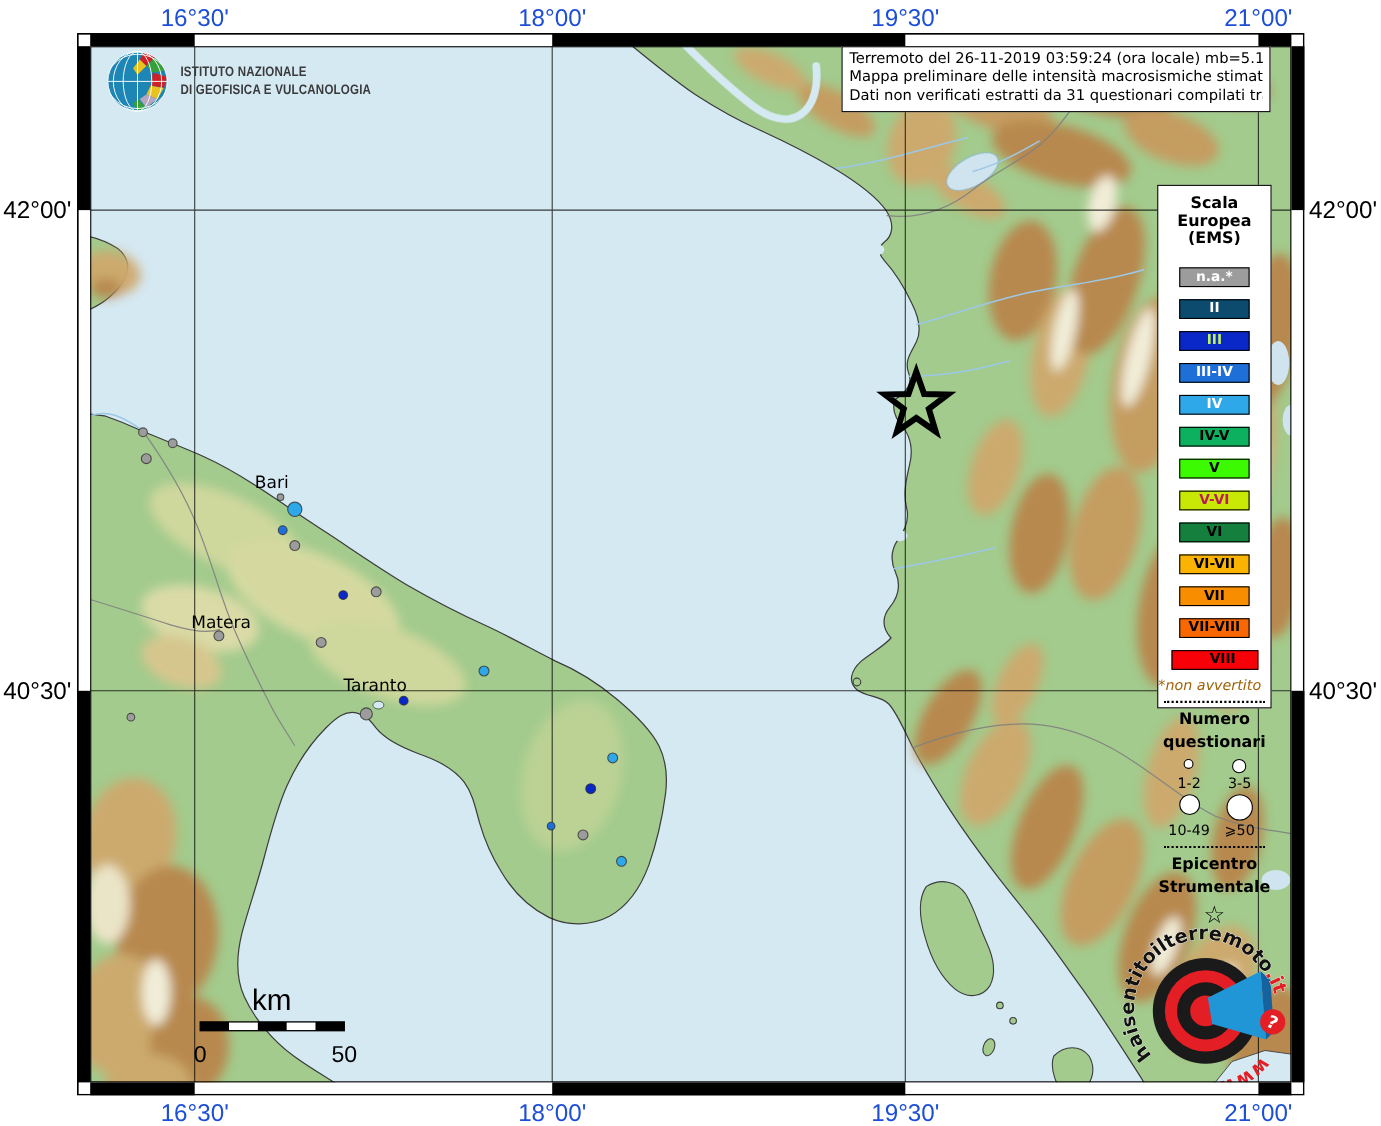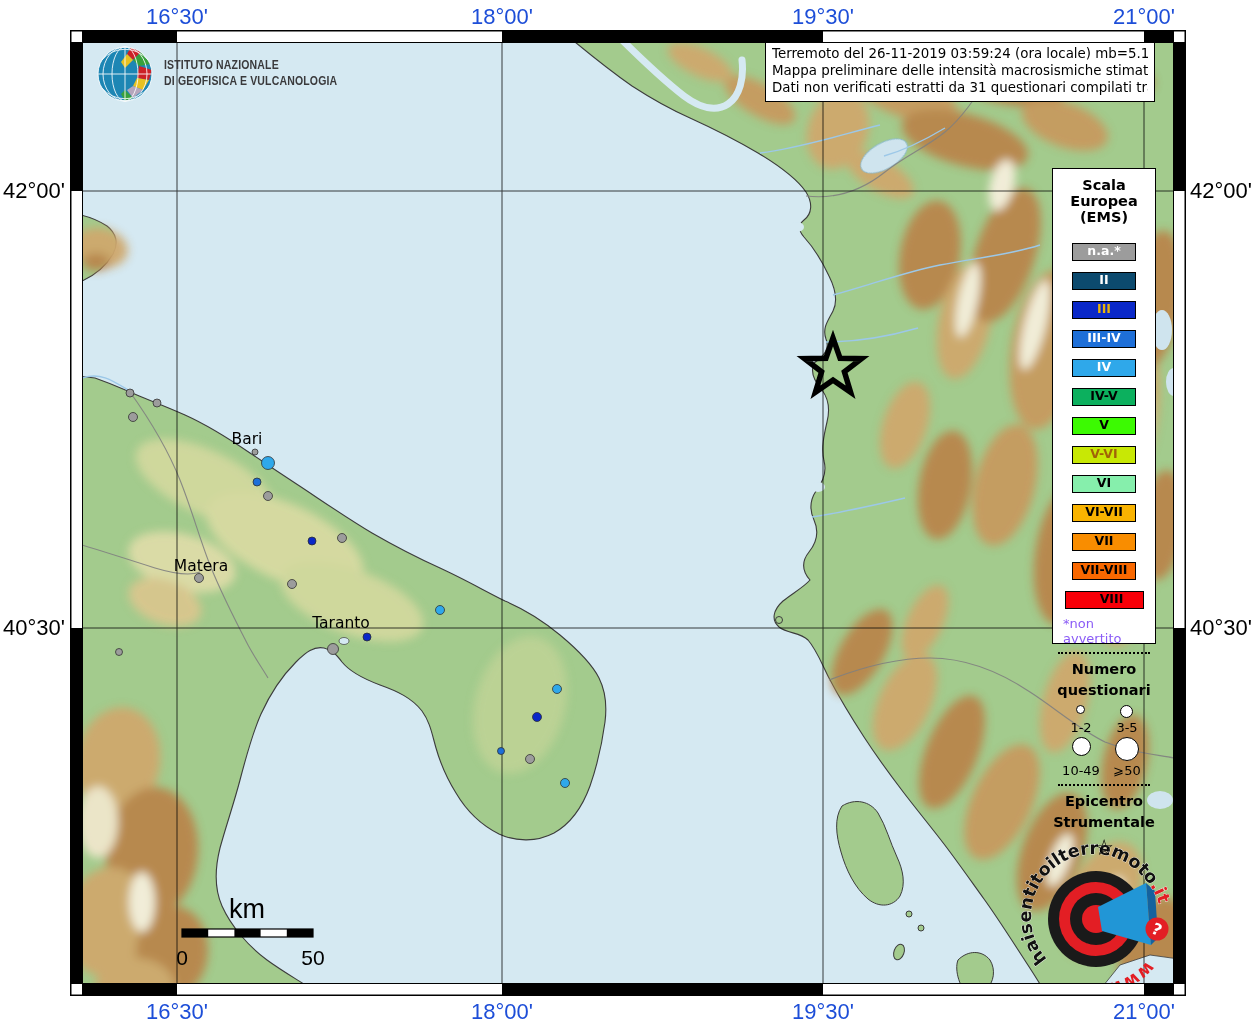--- a/index.html
+++ b/index.html
@@ -20,21 +20,21 @@
         font-weight:bold;font-size:12.5px;line-height:1.25;letter-spacing:.2px;
         transform:scaleX(.84);transform-origin:left center;white-space:nowrap;}
   
   .legend{position:absolute;left:1052px;top:168px;width:104px;height:476px;background:#fff;
         border:1.5px solid #000;box-sizing:border-box;display:flex;flex-direction:column;
         align-items:center;padding-top:8px;}
   .legend-title{font-weight:bold;font-size:14.5px;line-height:1.12;text-align:center;color:#000;}
   .legend-swatches{margin-top:17px;display:flex;flex-direction:column;gap:11px;align-items:center;}
   .sw{width:62px;height:16px;border:1px solid #000;font-weight:bold;font-size:12.5px;
         display:flex;align-items:center;justify-content:center;line-height:1;}
-  .legend-foot{margin-top:7px;font-size:13px;color:#8b5cf6;align-self:flex-start;padding-left:10px;}
+  .legend-foot{margin-top:7px;font-size:13px;color:#a16207;align-self:flex-start;padding-left:0;font-style:italic;}
   .dotsep{width:92px;border-top:2px dotted #000;margin:6px 0 5px 0;}
   .legend-sub{font-weight:bold;font-size:14.5px;line-height:1.45;text-align:center;color:#000;}
   .qgrid{display:grid;grid-template-columns:46px 46px;row-gap:2px;margin-top:4px;justify-items:center;}
   .qcell{display:flex;flex-direction:column;align-items:center;justify-content:space-between;}
   .qcirc{border:1.6px solid #000;border-radius:50%;background:#fff;}
   .q1{width:7px;height:7px;} .q2{width:11px;height:11px;} .q3{width:17px;height:17px;} .q4{width:22px;height:22px;}
   .qlabel{font-size:13px;margin-top:2px;color:#000;}
   .legend-star{font-size:22px;margin-top:4px;color:#000;line-height:1;}
 </style>
 </head>
@@ -336,27 +336,27 @@
 
   <div class="legend">
     <div class="legend-title">
       <div>Scala</div>
       <div>Europea</div>
       <div>(EMS)</div>
     </div>
     <div class="legend-swatches">
         <div class="sw" style="background: rgb(156, 156, 156); color: rgb(255, 255, 255);">n.a.*</div>
         <div class="sw" style="background: #0c4a6e; color: rgb(255, 255, 255);">II</div>
-        <div class="sw" style="background: rgb(10, 40, 200); color: #eab308;">III</div>
+        <div class="sw" style="background: rgb(10, 40, 200); color: #bef264;">III</div>
         <div class="sw" style="background: rgb(30, 111, 216); color: rgb(255, 255, 255);">III-IV</div>
         <div class="sw" style="background: rgb(47, 168, 234); color: rgb(255, 255, 255);">IV</div>
         <div class="sw" style="background: rgb(12, 176, 94); color: rgb(0, 0, 0);">IV-V</div>
         <div class="sw" style="background: rgb(60, 250, 2); color: rgb(0, 0, 0);">V</div>
-        <div class="sw" style="background: rgb(200, 232, 5); color: #a16207;">V-VI</div>
-        <div class="sw" style="background: #86efac; color: rgb(0, 0, 0);">VI</div>
+        <div class="sw" style="background: rgb(200, 232, 5); color: #be185d;">V-VI</div>
+        <div class="sw" style="background: #15803d; color: rgb(0, 0, 0);">VI</div>
         <div class="sw" style="background: rgb(249, 179, 0); color: rgb(0, 0, 0);">VI-VII</div>
         <div class="sw" style="background: rgb(249, 141, 0); color: rgb(0, 0, 0);">VII</div>
         <div class="sw" style="background: rgb(249, 104, 0); color: rgb(0, 0, 0);">VII-VIII</div>
         <div class="sw" style="background: rgb(248, 0, 8); color: rgb(0, 0, 0); padding-left: 15px;">VIII</div>
       </div>
     <div class="legend-foot">*non avvertito</div>
     <div class="dotsep"></div>
     <div class="legend-sub">
       <div>Numero</div>
       <div>questionari</div>

